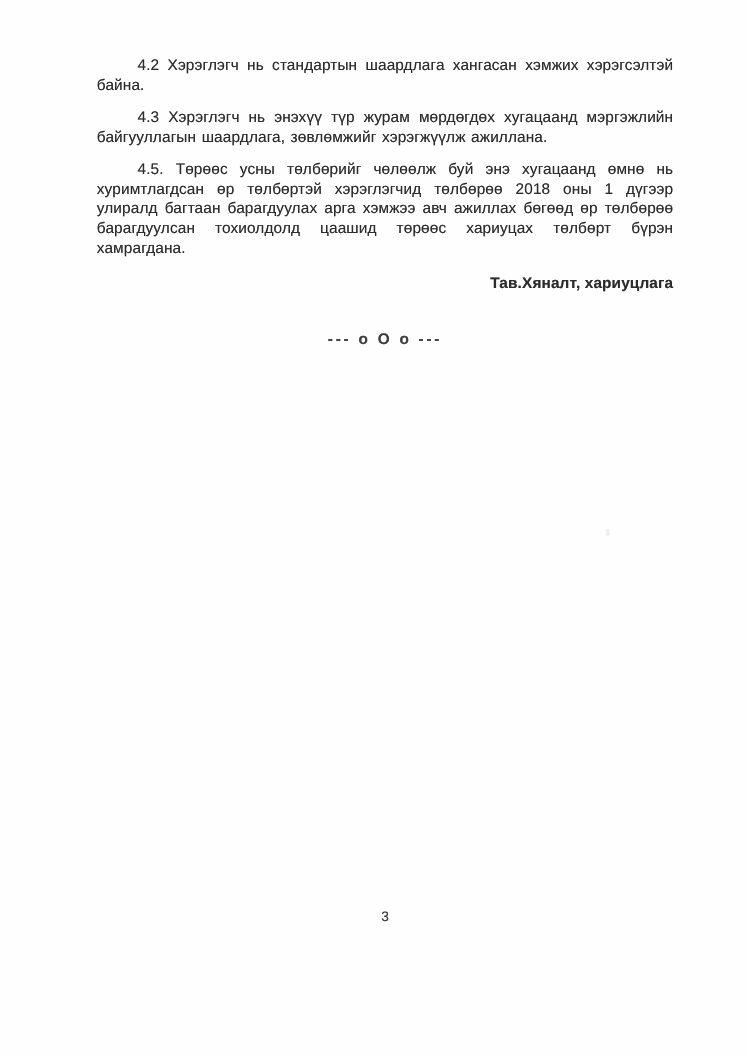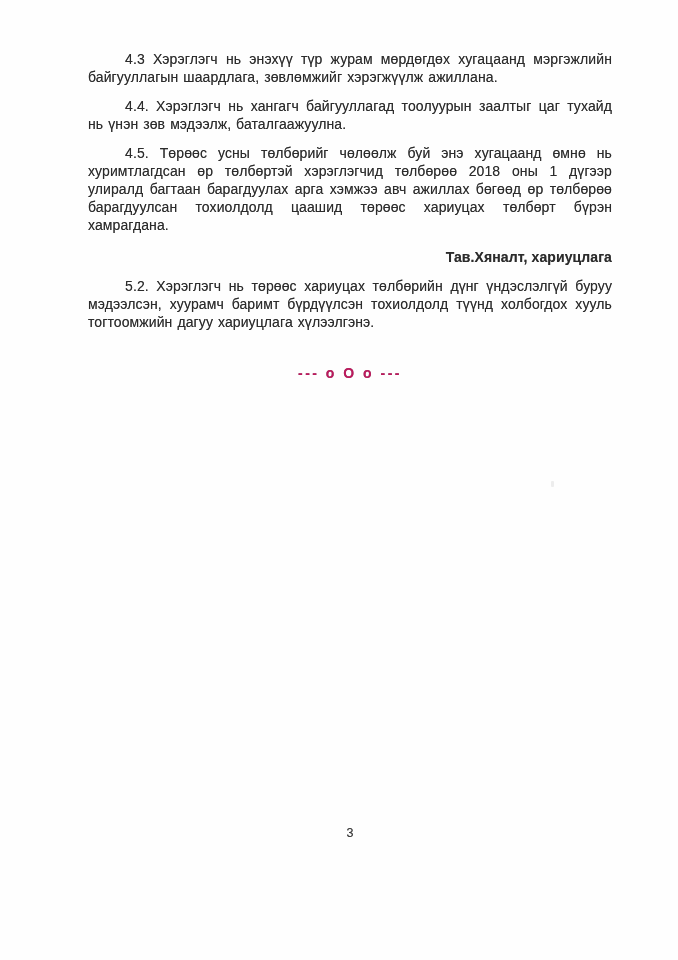--- a/index.html
+++ b/index.html
@@ -43,21 +43,21 @@
     margin: 14px 0 11px 37px;
     font-weight: bold;
     text-align: right;
     letter-spacing: 0.1px;
   }
   .divider {
     margin-top: 33px;
     text-align: center;
     font-size: 14px;
     letter-spacing: 2.5px;
-    color: #be185d;
+    color: #404040;
     font-weight: bold;
   }
   .page-number {
     position: absolute;
     left: 88px;
     top: 826px;
     width: 524px;
     text-align: center;
     font-size: 12.5px;
     color: #3a3a3a;
@@ -74,31 +74,30 @@
     border-radius: 1px;
   }
 </style>
 </head>
 <body>
 
 <div class="scan-page">
 
   <div class="content-area">
 
+    <p class="para">4.2 Хэрэглэгч нь стандартын шаардлага хангасан хэмжих хэрэгсэлтэй байна.</p>
 
     <p class="para">4.3 Хэрэглэгч нь энэхүү түр журам мөрдөгдөх хугацаанд мэргэжлийн байгууллагын шаардлага, зөвлөмжийг хэрэгжүүлж ажиллана.</p>
 
-    <p class="para">4.4. Хэрэглэгч нь хангагч байгууллагад тоолуурын заалтыг цаг тухайд нь үнэн зөв мэдээлж, баталгаажуулна.</p>
 
     <p class="para">4.5. Төрөөс усны төлбөрийг чөлөөлж буй энэ хугацаанд өмнө нь хуримтлагдсан өр төлбөртэй хэрэглэгчид төлбөрөө 2018 оны 1 дүгээр улиралд багтаан барагдуулах арга хэмжээ авч ажиллах бөгөөд өр төлбөрөө барагдуулсан тохиолдолд цаашид төрөөс хариуцах төлбөрт бүрэн хамрагдана.</p>
 
     <p class="heading">Тав.Хяналт, хариуцлага</p>
 
 
-    <p class="para">5.2. Хэрэглэгч нь төрөөс хариуцах төлбөрийн дүнг үндэслэлгүй буруу мэдээлсэн, хуурамч баримт бүрдүүлсэн тохиолдолд түүнд холбогдох хууль тогтоомжийн дагуу хариуцлага хүлээлгэнэ.</p>
 
     <div class="divider">--- о О о ---</div>
 
   </div>
 
   <div class="page-number">3</div>
 
   <div class="scan-speck"></div>
 
 </div>

